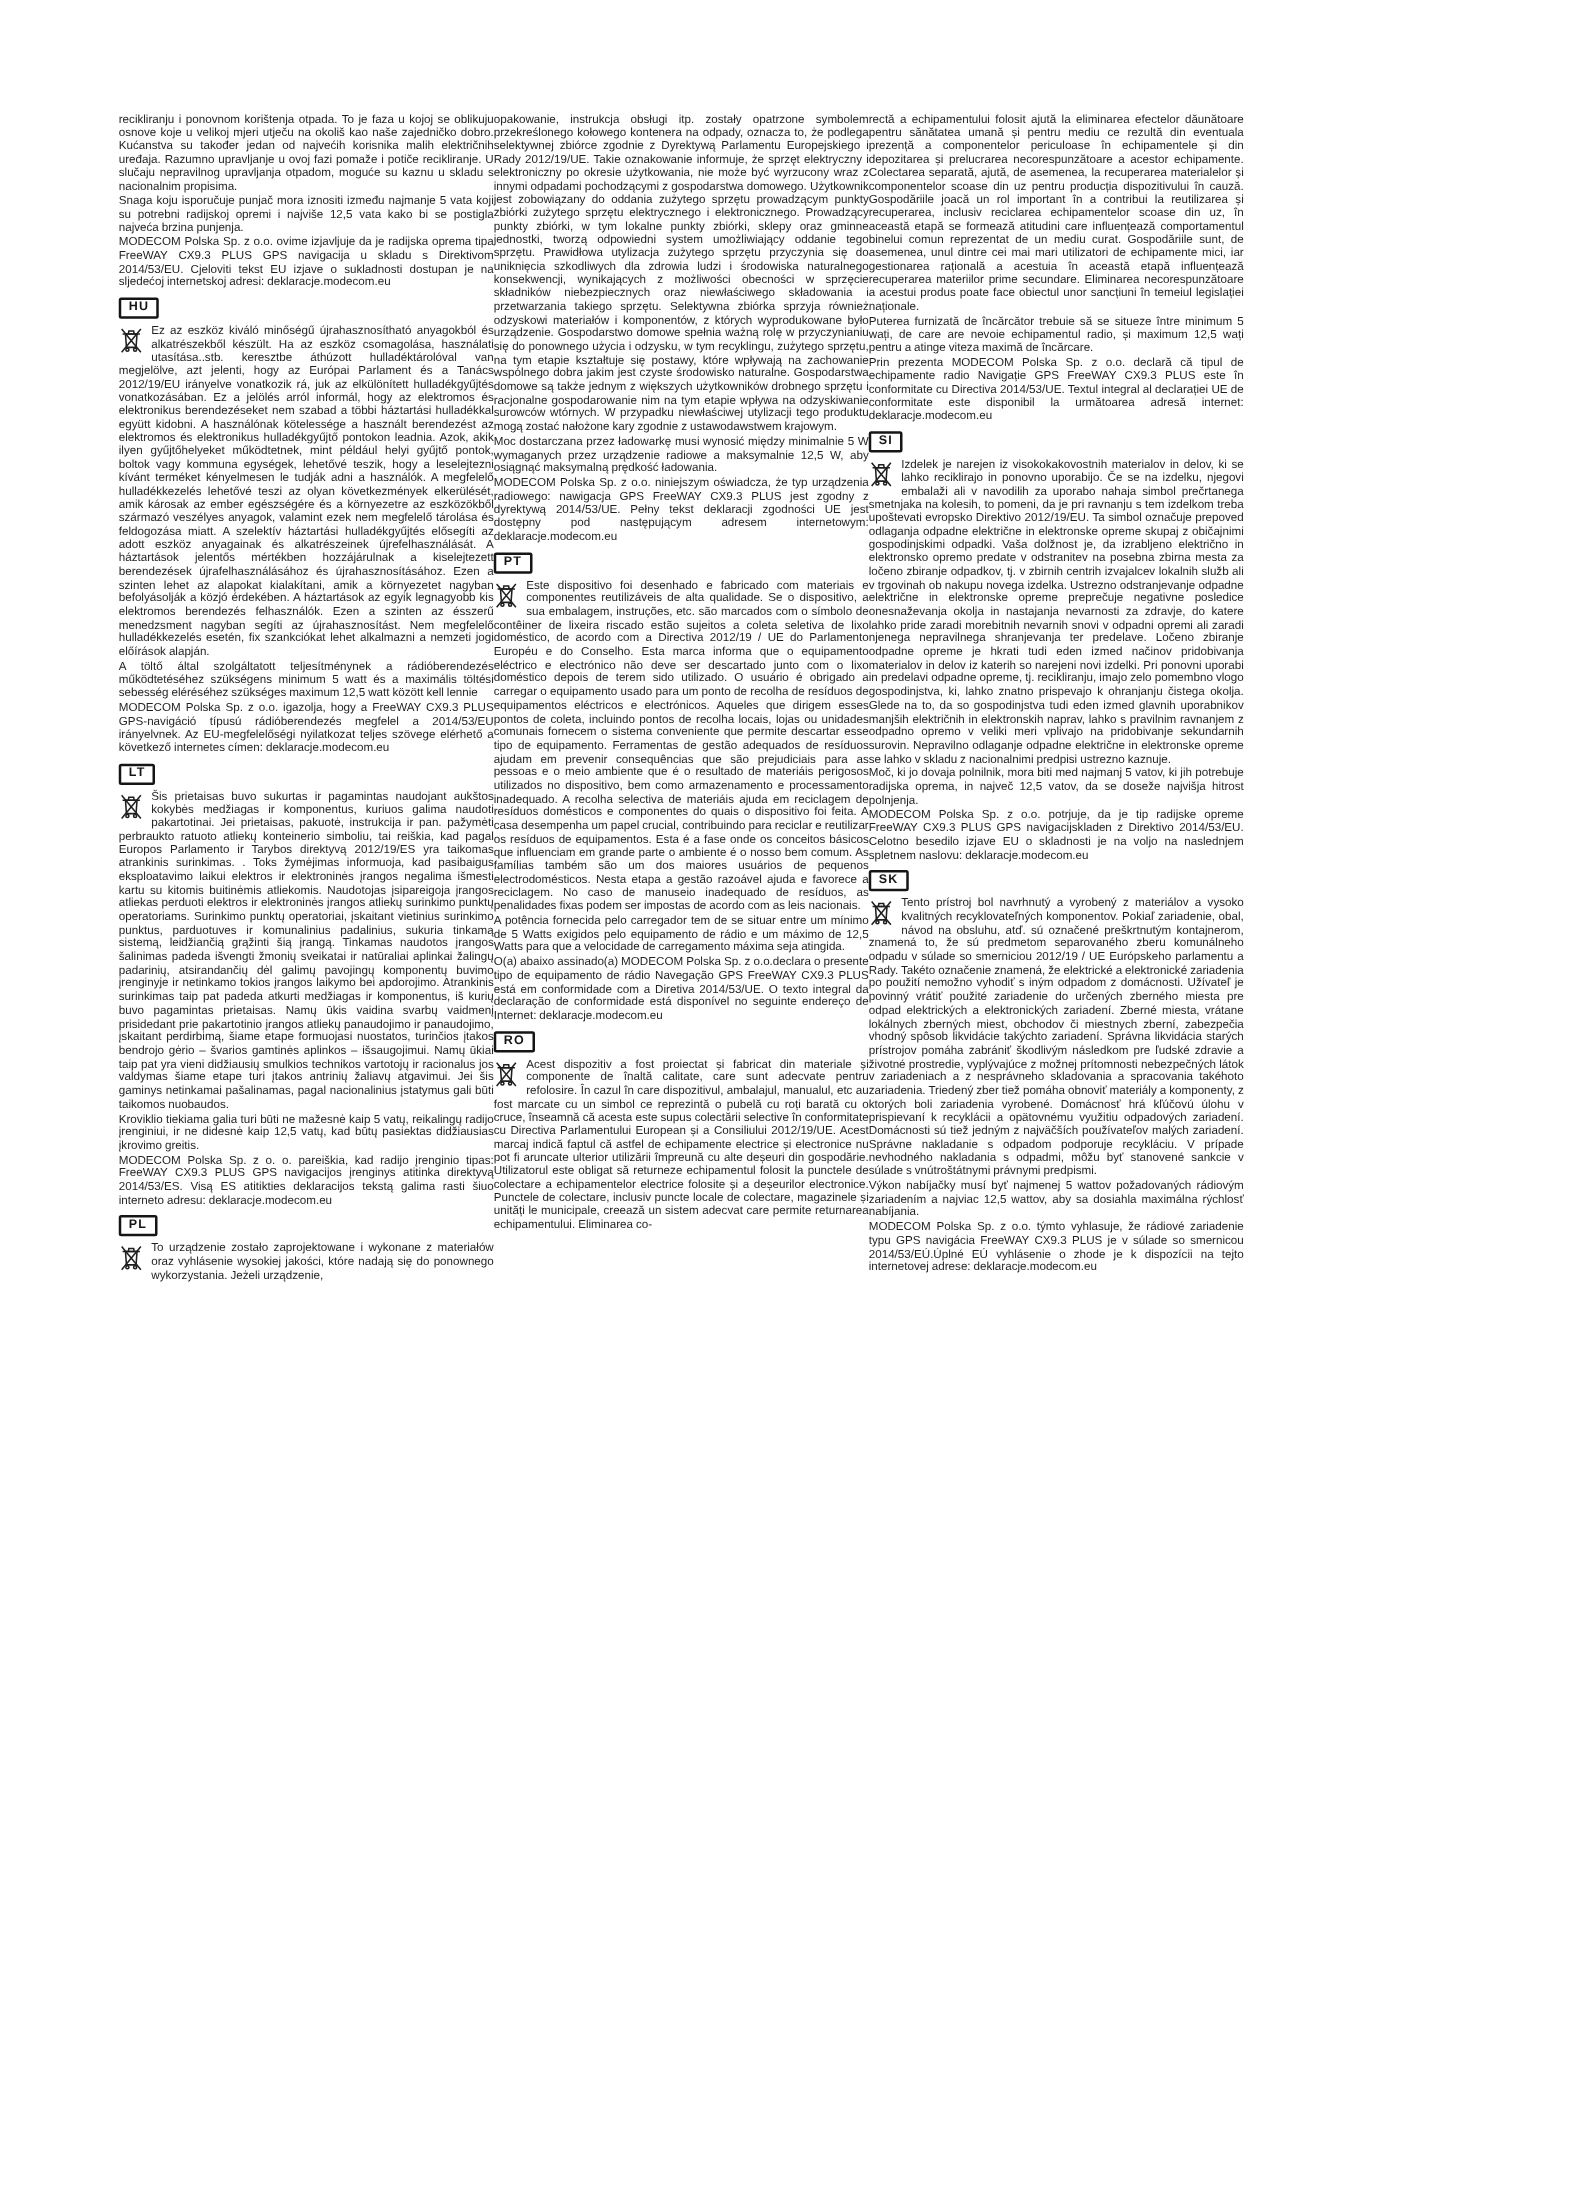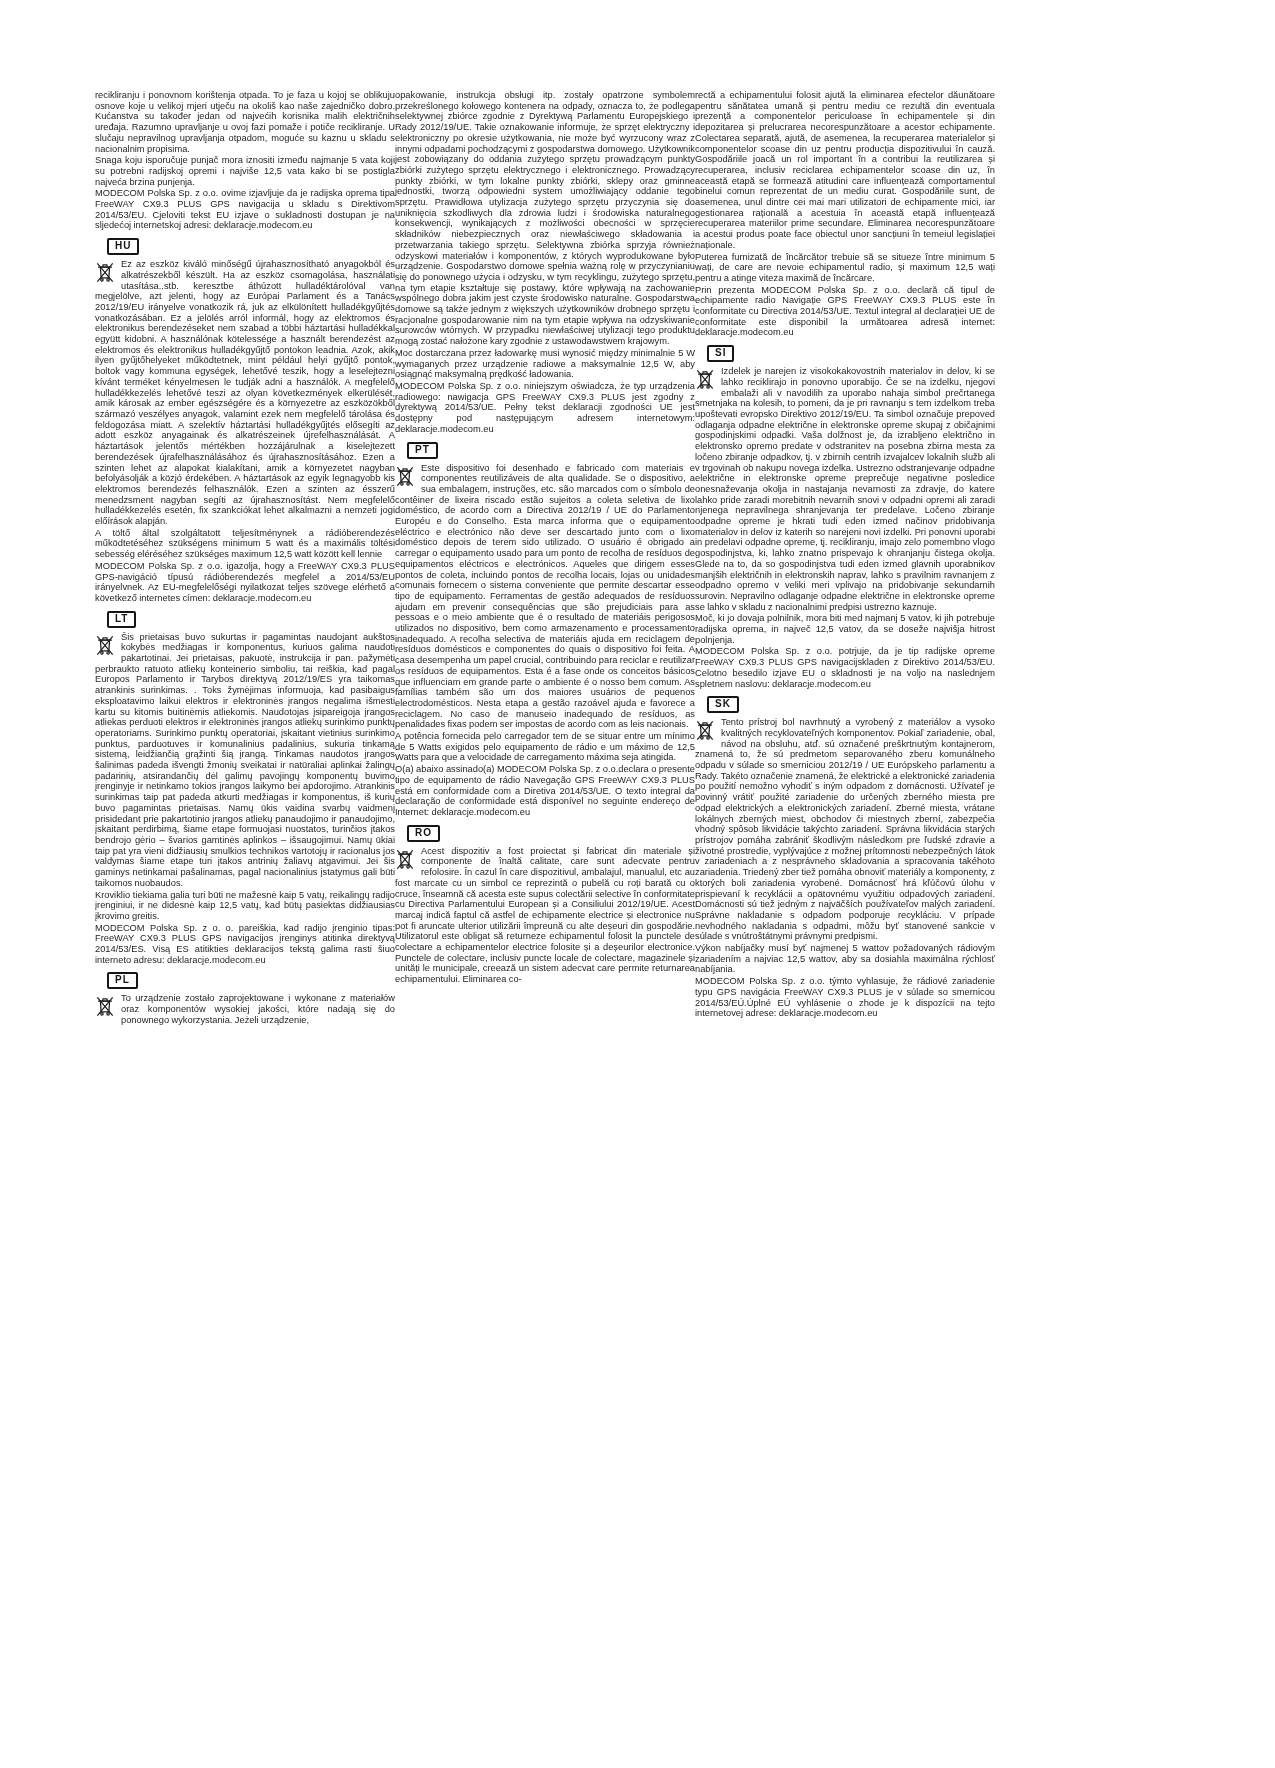--- a/index.html
+++ b/index.html
@@ -2,21 +2,21 @@
 <html><head>
 <meta charset="utf-8">
 <style>
   html,body{margin:0;padding:0;background:#ffffff;}
   body{width:1275px;height:1768px;position:relative;font-family:"Liberation Sans",sans-serif;}
   .page{position:absolute;inset:0;background:#ffffff;}
   .columns{position:absolute;left:95px;top:90px;display:flex;}
   .col{width:300px;}
   .para{margin:0 0 1px 0;font-size:9.3px;line-height:10.7px;color:#1f1f1f;text-align:justify;word-spacing:-0.2px;}
   .lang-tag{display:inline-block;border:2px solid #151515;border-radius:2px;padding:0px 6px 1px 6px;
-            font-weight:bold;font-size:10px;letter-spacing:1px;color:#151515;margin:6px 0 4px 12px;line-height:12px;}
+            font-weight:bold;font-size:10px;letter-spacing:1px;color:#151515;margin:6px 0 4px 0;line-height:12px;}
   .weee{float:left;width:20px;height:25px;margin:1px 6px 1px 0;}
   .weee line,.weee path,.weee circle{stroke:#1f1f1f;stroke-width:1.6;fill:none;}
 </style>
 </head>
 <body>
 
 <div class="page">
   <div class="columns">
       <div class="col"><p class="para"><span>recikliranju i ponovnom korištenja otpada. To je faza u kojoj se oblikuju osnove koje u velikoj mjeri utječu na okoliš kao naše zajedničko dobro. Kućanstva su također jedan od najvećih korisnika malih električnih uređaja. Razumno upravljanje u ovoj fazi pomaže i potiče recikliranje. U slučaju nepravilnog upravljanja otpadom, moguće su kaznu u skladu s nacionalnim propisima.</span></p><p class="para"><span>Snaga koju isporučuje punjač mora iznositi između najmanje 5 vata koji su potrebni radijskoj opremi i najviše 12,5 vata kako bi se postigla najveća brzina punjenja.</span></p><p class="para"><span>MODECOM Polska Sp. z o.o. ovime izjavljuje da je radijska oprema tipa FreeWAY CX9.3 PLUS GPS navigacija u skladu s Direktivom 2014/53/EU. Cjeloviti tekst EU izjave o sukladnosti dostupan je na sljedećoj internetskoj adresi: deklaracje.modecom.eu</span></p><div class="lang-tag">HU</div><p class="para"><svg class="weee" viewBox="0 0 26 30">
             <path d="M7 8 L19 8 L18 22 L8 22 Z"></path>
@@ -35,21 +35,21 @@
             <line x1="3" y1="3" x2="23" y2="27"></line>
             <line x1="23" y1="3" x2="3" y2="27"></line>
           </svg><span>Šis prietaisas buvo sukurtas ir pagamintas naudojant aukštos kokybės medžiagas ir komponentus, kuriuos galima naudoti pakartotinai. Jei prietaisas, pakuotė, instrukcija ir pan. pažymėti perbraukto ratuoto atliekų konteinerio simboliu, tai reiškia, kad pagal Europos Parlamento ir Tarybos direktyvą 2012/19/ES yra taikomas atrankinis surinkimas. . Toks žymėjimas informuoja, kad pasibaigus eksploatavimo laikui elektros ir elektroninės įrangos negalima išmesti kartu su kitomis buitinėmis atliekomis. Naudotojas įsipareigoja įrangos atliekas perduoti elektros ir elektroninės įrangos atliekų surinkimo punktų operatoriams. Surinkimo punktų operatoriai, įskaitant vietinius surinkimo punktus, parduotuves ir komunalinius padalinius, sukuria tinkamą sistemą, leidžiančią grąžinti šią įrangą. Tinkamas naudotos įrangos šalinimas padeda išvengti žmonių sveikatai ir natūraliai aplinkai žalingų padarinių, atsirandančių dėl galimų pavojingų komponentų buvimo įrenginyje ir netinkamo tokios įrangos laikymo bei apdorojimo. Atrankinis surinkimas taip pat padeda atkurti medžiagas ir komponentus, iš kurių buvo pagamintas prietaisas. Namų ūkis vaidina svarbų vaidmenį prisidedant prie pakartotinio įrangos atliekų panaudojimo ir panaudojimo, įskaitant perdirbimą, šiame etape formuojasi nuostatos, turinčios įtakos bendrojo gėrio – švarios gamtinės aplinkos – išsaugojimui. Namų ūkiai taip pat yra vieni didžiausių smulkios technikos vartotojų ir racionalus jos valdymas šiame etape turi įtakos antrinių žaliavų atgavimui. Jei šis gaminys netinkamai pašalinamas, pagal nacionalinius įstatymus gali būti taikomos nuobaudos.</span></p><p class="para"><span>Kroviklio tiekiama galia turi būti ne mažesnė kaip 5 vatų, reikalingų radijo įrenginiui, ir ne didesnė kaip 12,5 vatų, kad būtų pasiektas didžiausias įkrovimo greitis.</span></p><p class="para"><span>MODECOM Polska Sp. z o. o. pareiškia, kad radijo įrenginio tipas: FreeWAY CX9.3 PLUS GPS navigacijos įrenginys atitinka direktyvą 2014/53/ES. Visą ES atitikties deklaracijos tekstą galima rasti šiuo interneto adresu: deklaracje.modecom.eu</span></p><div class="lang-tag">PL</div><p class="para"><svg class="weee" viewBox="0 0 26 30">
             <path d="M7 8 L19 8 L18 22 L8 22 Z"></path>
             <line x1="4" y1="8" x2="22" y2="8"></line>
             <path d="M10 8 L10.5 5 L15.5 5 L16 8"></path>
             <circle cx="9" cy="24.5" r="1.6"></circle>
             <circle cx="17" cy="24.5" r="1.6"></circle>
             <line x1="3" y1="3" x2="23" y2="27"></line>
             <line x1="23" y1="3" x2="3" y2="27"></line>
-          </svg><span>To urządzenie zostało zaprojektowane i wykonane z materiałów oraz komponentów wysokiej jakości, które nadają się do ponownego wykorzystania. Jeżeli urządzenie,</span></p></div>
+          </svg><span>To urządzenie zostało zaprojektowane i wykonane z materiałów oraz vyhlásenie wysokiej jakości, które nadają się do ponownego wykorzystania. Jeżeli urządzenie,</span></p></div>
       <div class="col"><p class="para"><span>opakowanie, instrukcja obsługi itp. zostały opatrzone symbolem przekreślonego kołowego kontenera na odpady, oznacza to, że podlega selektywnej zbiórce zgodnie z Dyrektywą Parlamentu Europejskiego i Rady 2012/19/UE. Takie oznakowanie informuje, że sprzęt elektryczny i elektroniczny po okresie użytkowania, nie może być wyrzucony wraz z innymi odpadami pochodzącymi z gospodarstwa domowego. Użytkownik jest zobowiązany do oddania zużytego sprzętu prowadzącym punkty zbiórki zużytego sprzętu elektrycznego i elektronicznego. Prowadzący punkty zbiórki, w tym lokalne punkty zbiórki, sklepy oraz gminne jednostki, tworzą odpowiedni system umożliwiający oddanie tego sprzętu. Prawidłowa utylizacja zużytego sprzętu przyczynia się do uniknięcia szkodliwych dla zdrowia ludzi i środowiska naturalnego konsekwencji, wynikających z możliwości obecności w sprzęcie składników niebezpiecznych oraz niewłaściwego składowania i przetwarzania takiego sprzętu. Selektywna zbiórka sprzyja również odzyskowi materiałów i komponentów, z których wyprodukowane było urządzenie. Gospodarstwo domowe spełnia ważną rolę w przyczynianiu się do ponownego użycia i odzysku, w tym recyklingu, zużytego sprzętu, na tym etapie kształtuje się postawy, które wpływają na zachowanie wspólnego dobra jakim jest czyste środowisko naturalne. Gospodarstwa domowe są także jednym z większych użytkowników drobnego sprzętu i racjonalne gospodarowanie nim na tym etapie wpływa na odzyskiwanie surowców wtórnych. W przypadku niewłaściwej utylizacji tego produktu mogą zostać nałożone kary zgodnie z ustawodawstwem krajowym.</span></p><p class="para"><span>Moc dostarczana przez ładowarkę musi wynosić między minimalnie 5 W wymaganych przez urządzenie radiowe a maksymalnie 12,5 W, aby osiągnąć maksymalną prędkość ładowania.</span></p><p class="para"><span>MODECOM Polska Sp. z o.o. niniejszym oświadcza, że typ urządzenia radiowego: nawigacja GPS FreeWAY CX9.3 PLUS jest zgodny z dyrektywą 2014/53/UE. Pełny tekst deklaracji zgodności UE jest dostępny pod następującym adresem internetowym: deklaracje.modecom.eu</span></p><div class="lang-tag">PT</div><p class="para"><svg class="weee" viewBox="0 0 26 30">
             <path d="M7 8 L19 8 L18 22 L8 22 Z"></path>
             <line x1="4" y1="8" x2="22" y2="8"></line>
             <path d="M10 8 L10.5 5 L15.5 5 L16 8"></path>
             <circle cx="9" cy="24.5" r="1.6"></circle>
             <circle cx="17" cy="24.5" r="1.6"></circle>
             <line x1="3" y1="3" x2="23" y2="27"></line>
             <line x1="23" y1="3" x2="3" y2="27"></line>
           </svg><span>Este dispositivo foi desenhado e fabricado com materiais e componentes reutilizáveis de alta qualidade. Se o dispositivo, a sua embalagem, instruções, etc. são marcados com o símbolo de contêiner de lixeira riscado estão sujeitos a coleta seletiva de lixo doméstico, de acordo com a Directiva 2012/19 / UE do Parlamento Européu e do Conselho. Esta marca informa que o equipamento eléctrico e electrónico não deve ser descartado junto com o lixo doméstico depois de terem sido utilizado. O usuário é obrigado a carregar o equipamento usado para um ponto de recolha de resíduos de equipamentos eléctricos e electrónicos. Aqueles que dirigem esses pontos de coleta, incluindo pontos de recolha locais, lojas ou unidades comunais fornecem o sistema conveniente que permite descartar esse tipo de equipamento. Ferramentas de gestão adequados de resíduos ajudam em prevenir consequências que são prejudiciais para as pessoas e o meio ambiente que é o resultado de materiáis perigosos utilizados no dispositivo, bem como armazenamento e processamento inadequado. A recolha selectiva de materiáis ajuda em reciclagem de resíduos domésticos e componentes do quais o dispositivo foi feita. A casa desempenha um papel crucial, contribuindo para reciclar e reutilizar os resíduos de equipamentos. Esta é a fase onde os conceitos básicos que influenciam em grande parte o ambiente é o nosso bem comum. As famílias também são um dos maiores usuários de pequenos electrodomésticos. Nesta etapa a gestão razoável ajuda e favorece a reciclagem. No caso de manuseio inadequado de resíduos, as penalidades fixas podem ser impostas de acordo com as leis nacionais.</span></p><p class="para"><span>A potência fornecida pelo carregador tem de se situar entre um mínimo de 5 Watts exigidos pelo equipamento de rádio e um máximo de 12,5 Watts para que a velocidade de carregamento máxima seja atingida.</span></p><p class="para"><span>O(a) abaixo assinado(a) MODECOM Polska Sp. z o.o.declara o presente tipo de equipamento de rádio Navegação GPS FreeWAY CX9.3 PLUS está em conformidade com a Diretiva 2014/53/UE. O texto integral da declaração de conformidade está disponível no seguinte endereço de Internet: deklaracje.modecom.eu</span></p><div class="lang-tag">RO</div><p class="para"><svg class="weee" viewBox="0 0 26 30">
             <path d="M7 8 L19 8 L18 22 L8 22 Z"></path>

